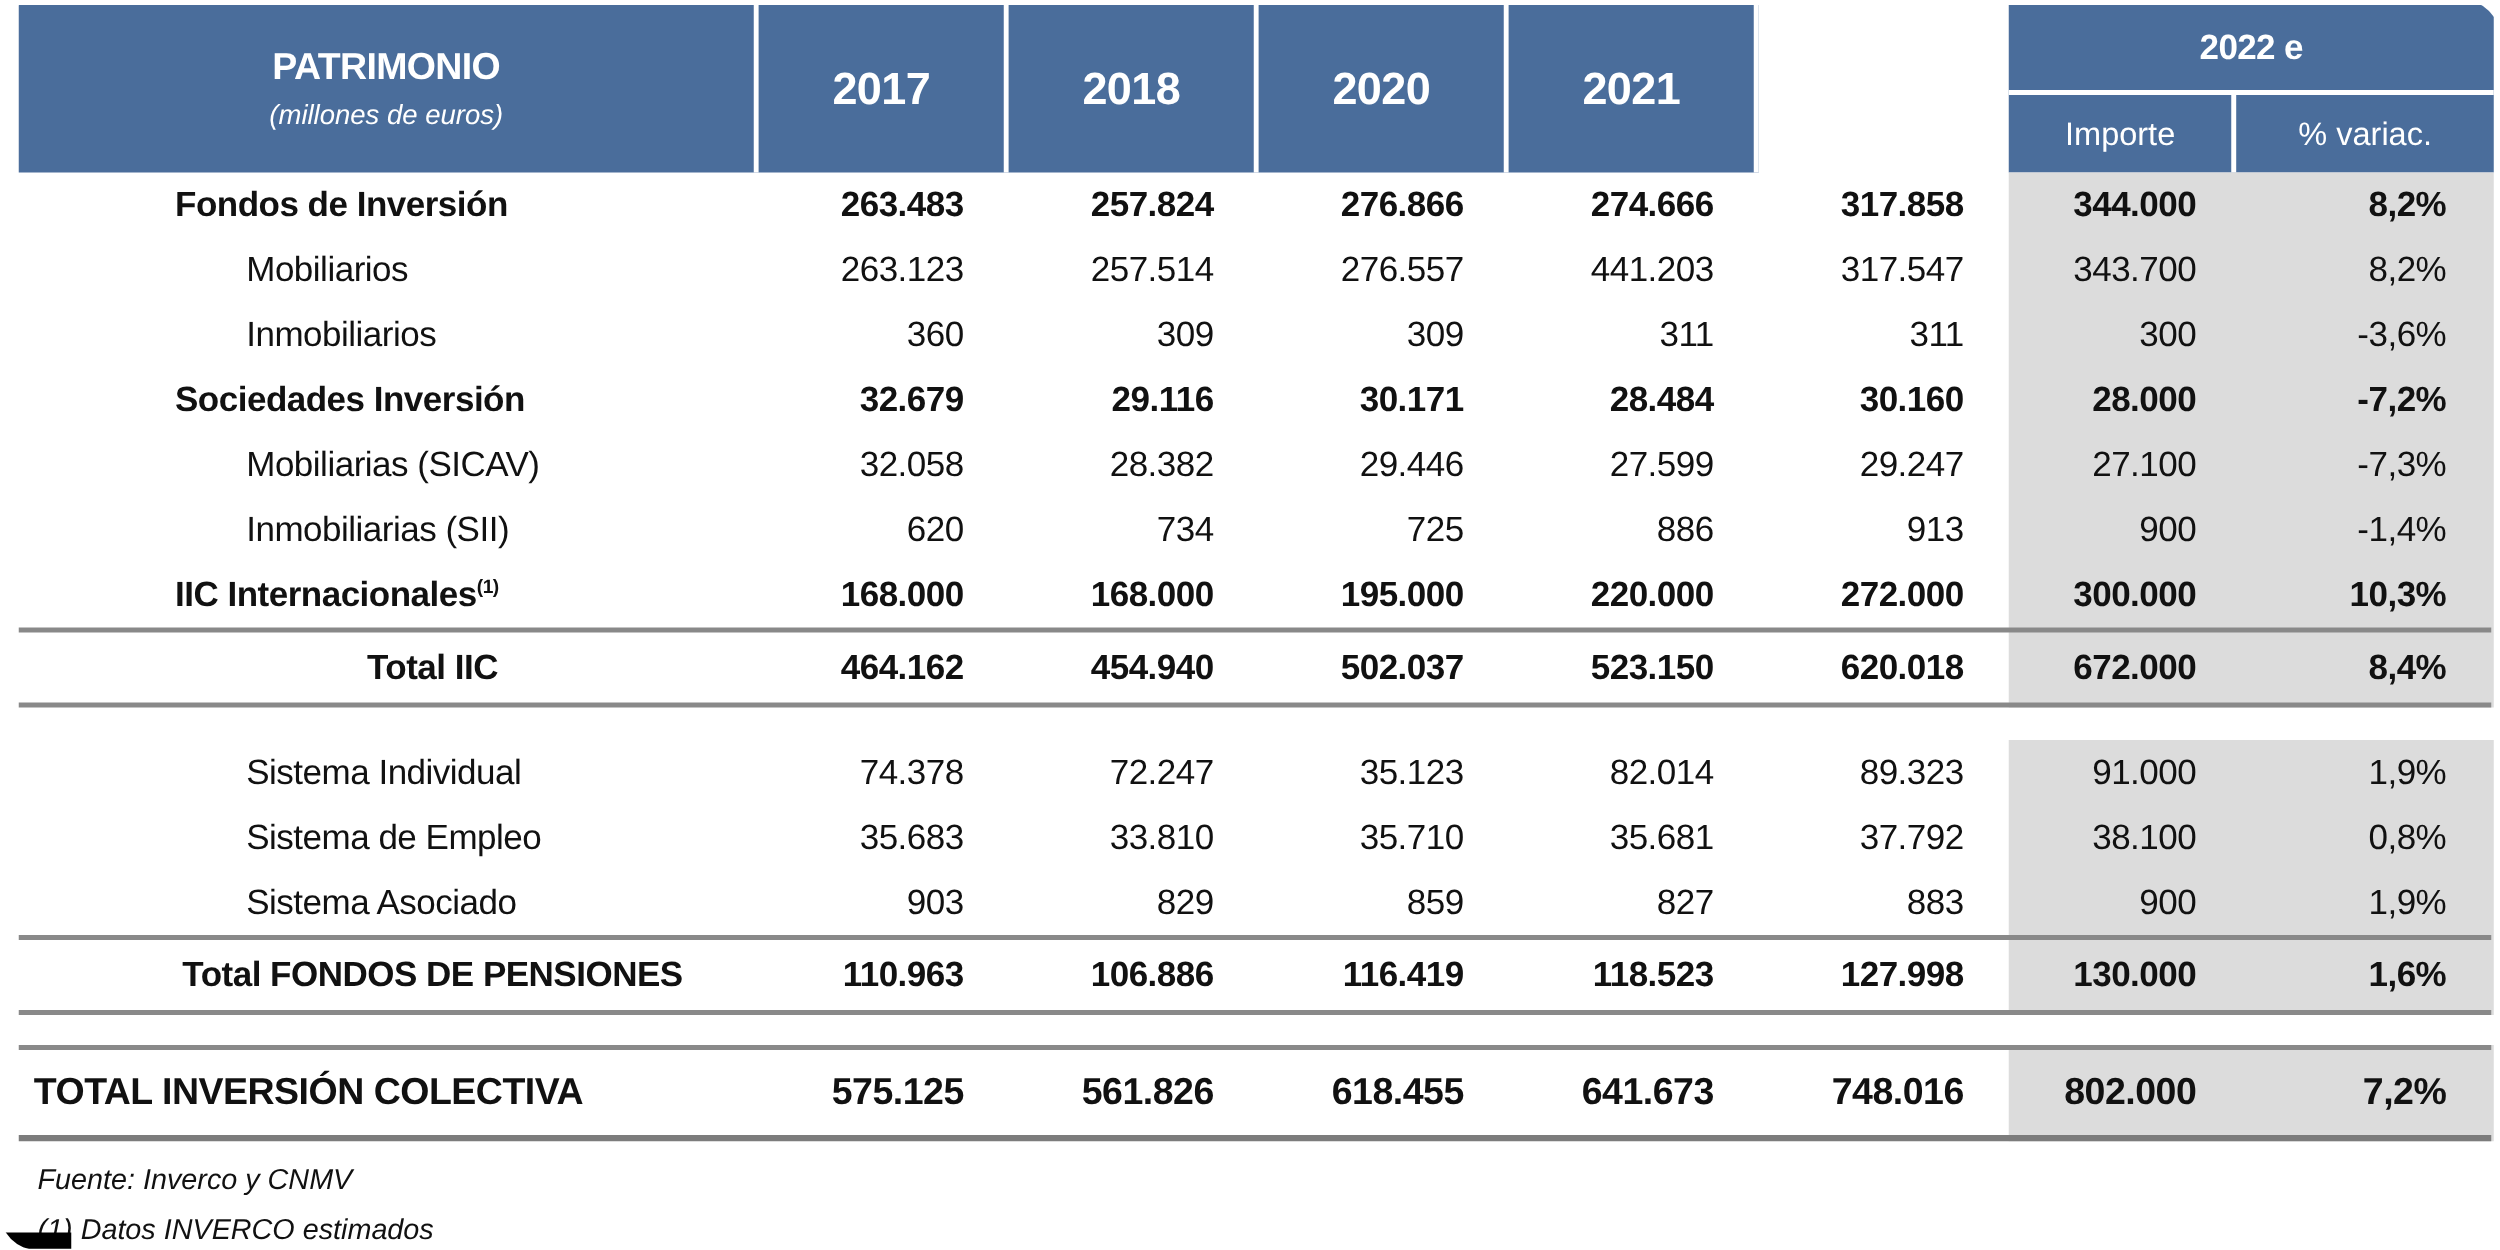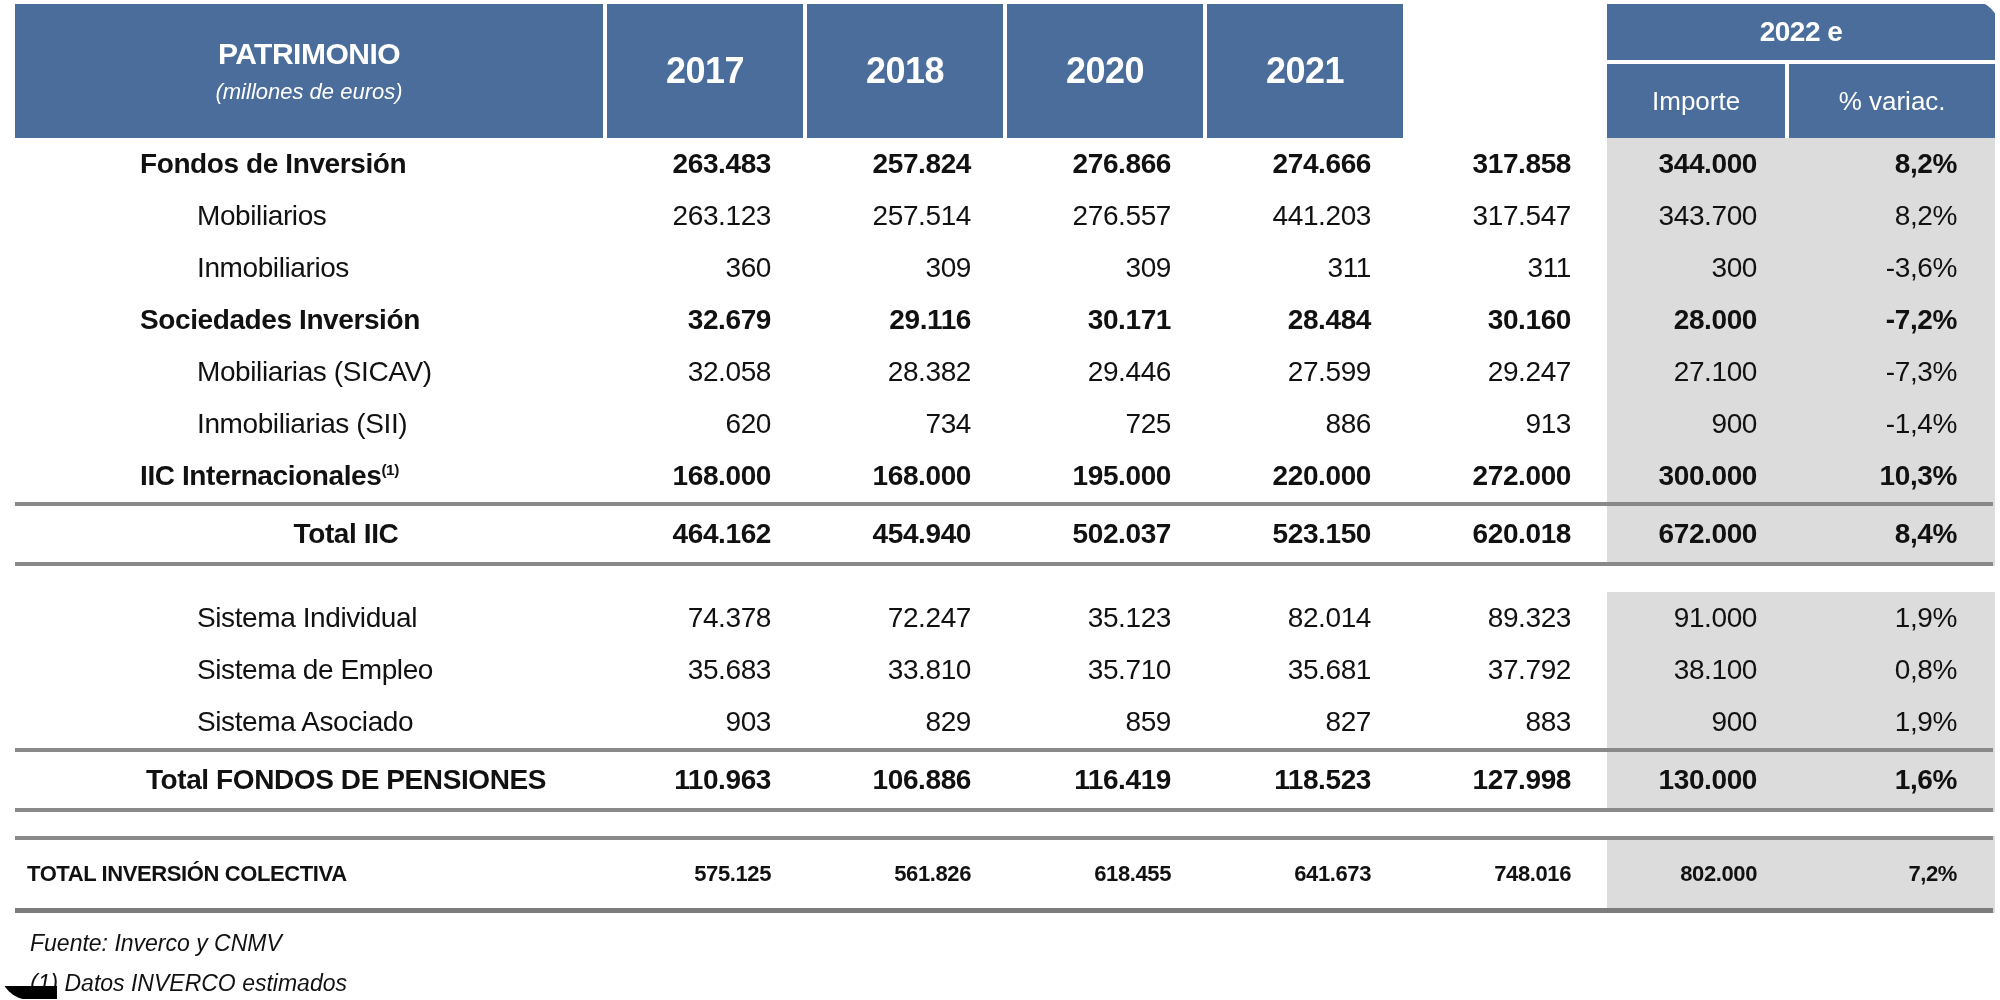--- a/index.html
+++ b/index.html
@@ -25,21 +25,21 @@
     height:134px;box-sizing:border-box;border-right:4px solid #ffffff;
   }
   .hcell.year{font-size:36px;font-weight:bold;letter-spacing:-0.5px;}
   #hdr-label .t1{font-size:30px;font-weight:bold;letter-spacing:-0.5px;}
   #hdr-label .t2{font-size:22px;font-style:italic;margin-top:8px;}
   #grp2022{
     grid-column:8 / 10;height:134px;display:flex;flex-direction:column;box-sizing:border-box;
   }
   #grp2022 .top{
     background:#4a6d9b;color:#fff;font-size:28px;font-weight:bold;
-    height:60px;display:flex;align-items:center;justify-content:center;
+    height:72px;display:flex;align-items:center;justify-content:center;
     border-bottom:4px solid #ffffff;box-sizing:border-box;letter-spacing:-0.5px;text-align:right;
   }
   #grp2022 .bottom{display:flex;flex:1;}
   #grp2022 .sub{
     background:#4a6d9b;color:#fff;font-size:26px;
     display:flex;align-items:center;justify-content:center;box-sizing:border-box;
   }
   #grp2022 .sub.s0{width:198px;border-right:4px solid #ffffff;}
   #grp2022 .sub.s1{width:224px;}
   
@@ -52,21 +52,21 @@
   .row{align-items:center;height:52px;font-size:28px;letter-spacing:-0.4px;}
   .row .label{white-space:nowrap;}
   .row .num{text-align:right;padding-right:36px;white-space:nowrap;}
   .row .num.importe{padding-right:48px;}
   .row .num.variac{padding-right:38px;}
   .lvl-head{font-weight:bold;}
   .lvl-head .label{padding-left:125px;}
   .lvl-sub .label{padding-left:182px;}
   .lvl-total{font-weight:bold;height:56px;}
   .lvl-total .label{padding-left:70px;text-align:center;}
-  .lvl-grand{font-weight:bold;height:68px;font-size:22px;}
+  .lvl-grand{font-weight:bold;height:68px;font-size:30px;}
   .lvl-grand .label{padding-left:12px;}
   sup{font-size:0.55em;font-weight:bold;}
   .hline{height:4px;background:#898989;margin:0 7px 0 15px;}
   .hline.thick{height:5px;background:#7c7c7c;}
   .gap26{height:26px;}
   .gap24{height:24px;}
   
   #footnotes{padding:10px 0 0 30px;font-style:italic;font-size:23px;}
   #footnotes .fn{height:40px;display:flex;align-items:center;}
   #corner-mark{position:absolute;left:0;bottom:1px;width:57px;height:13px;background:#000000;}

